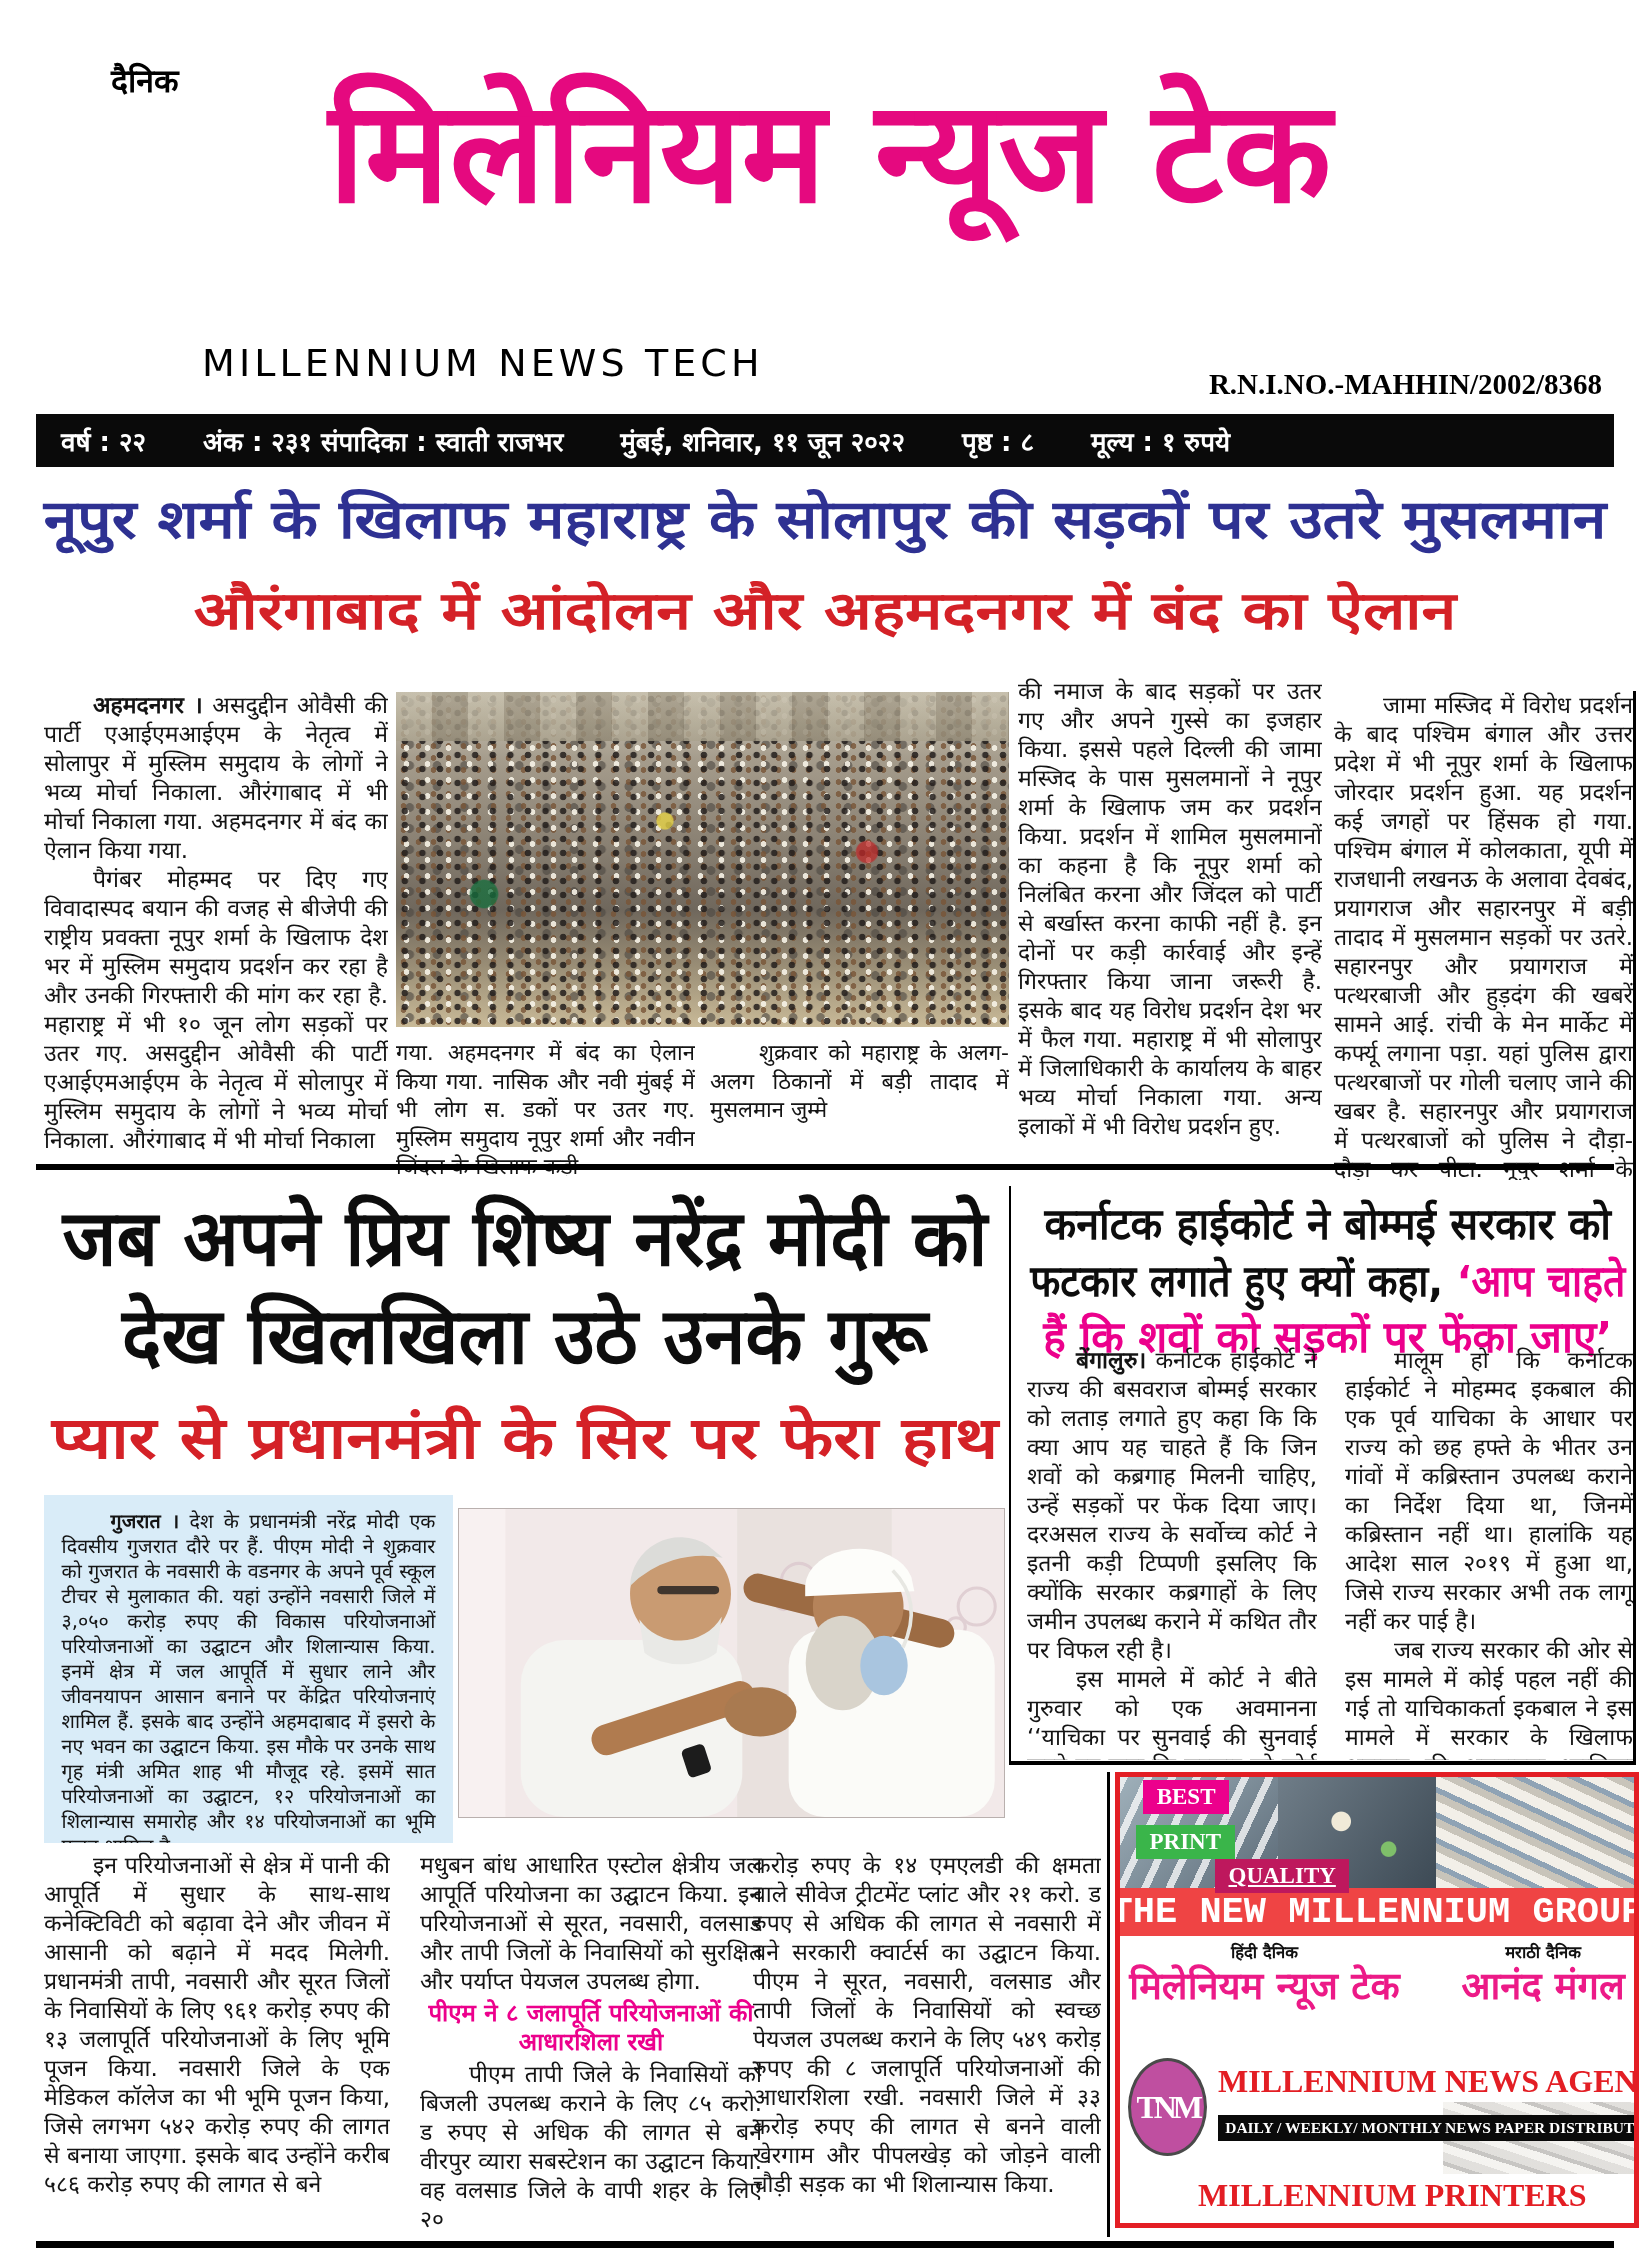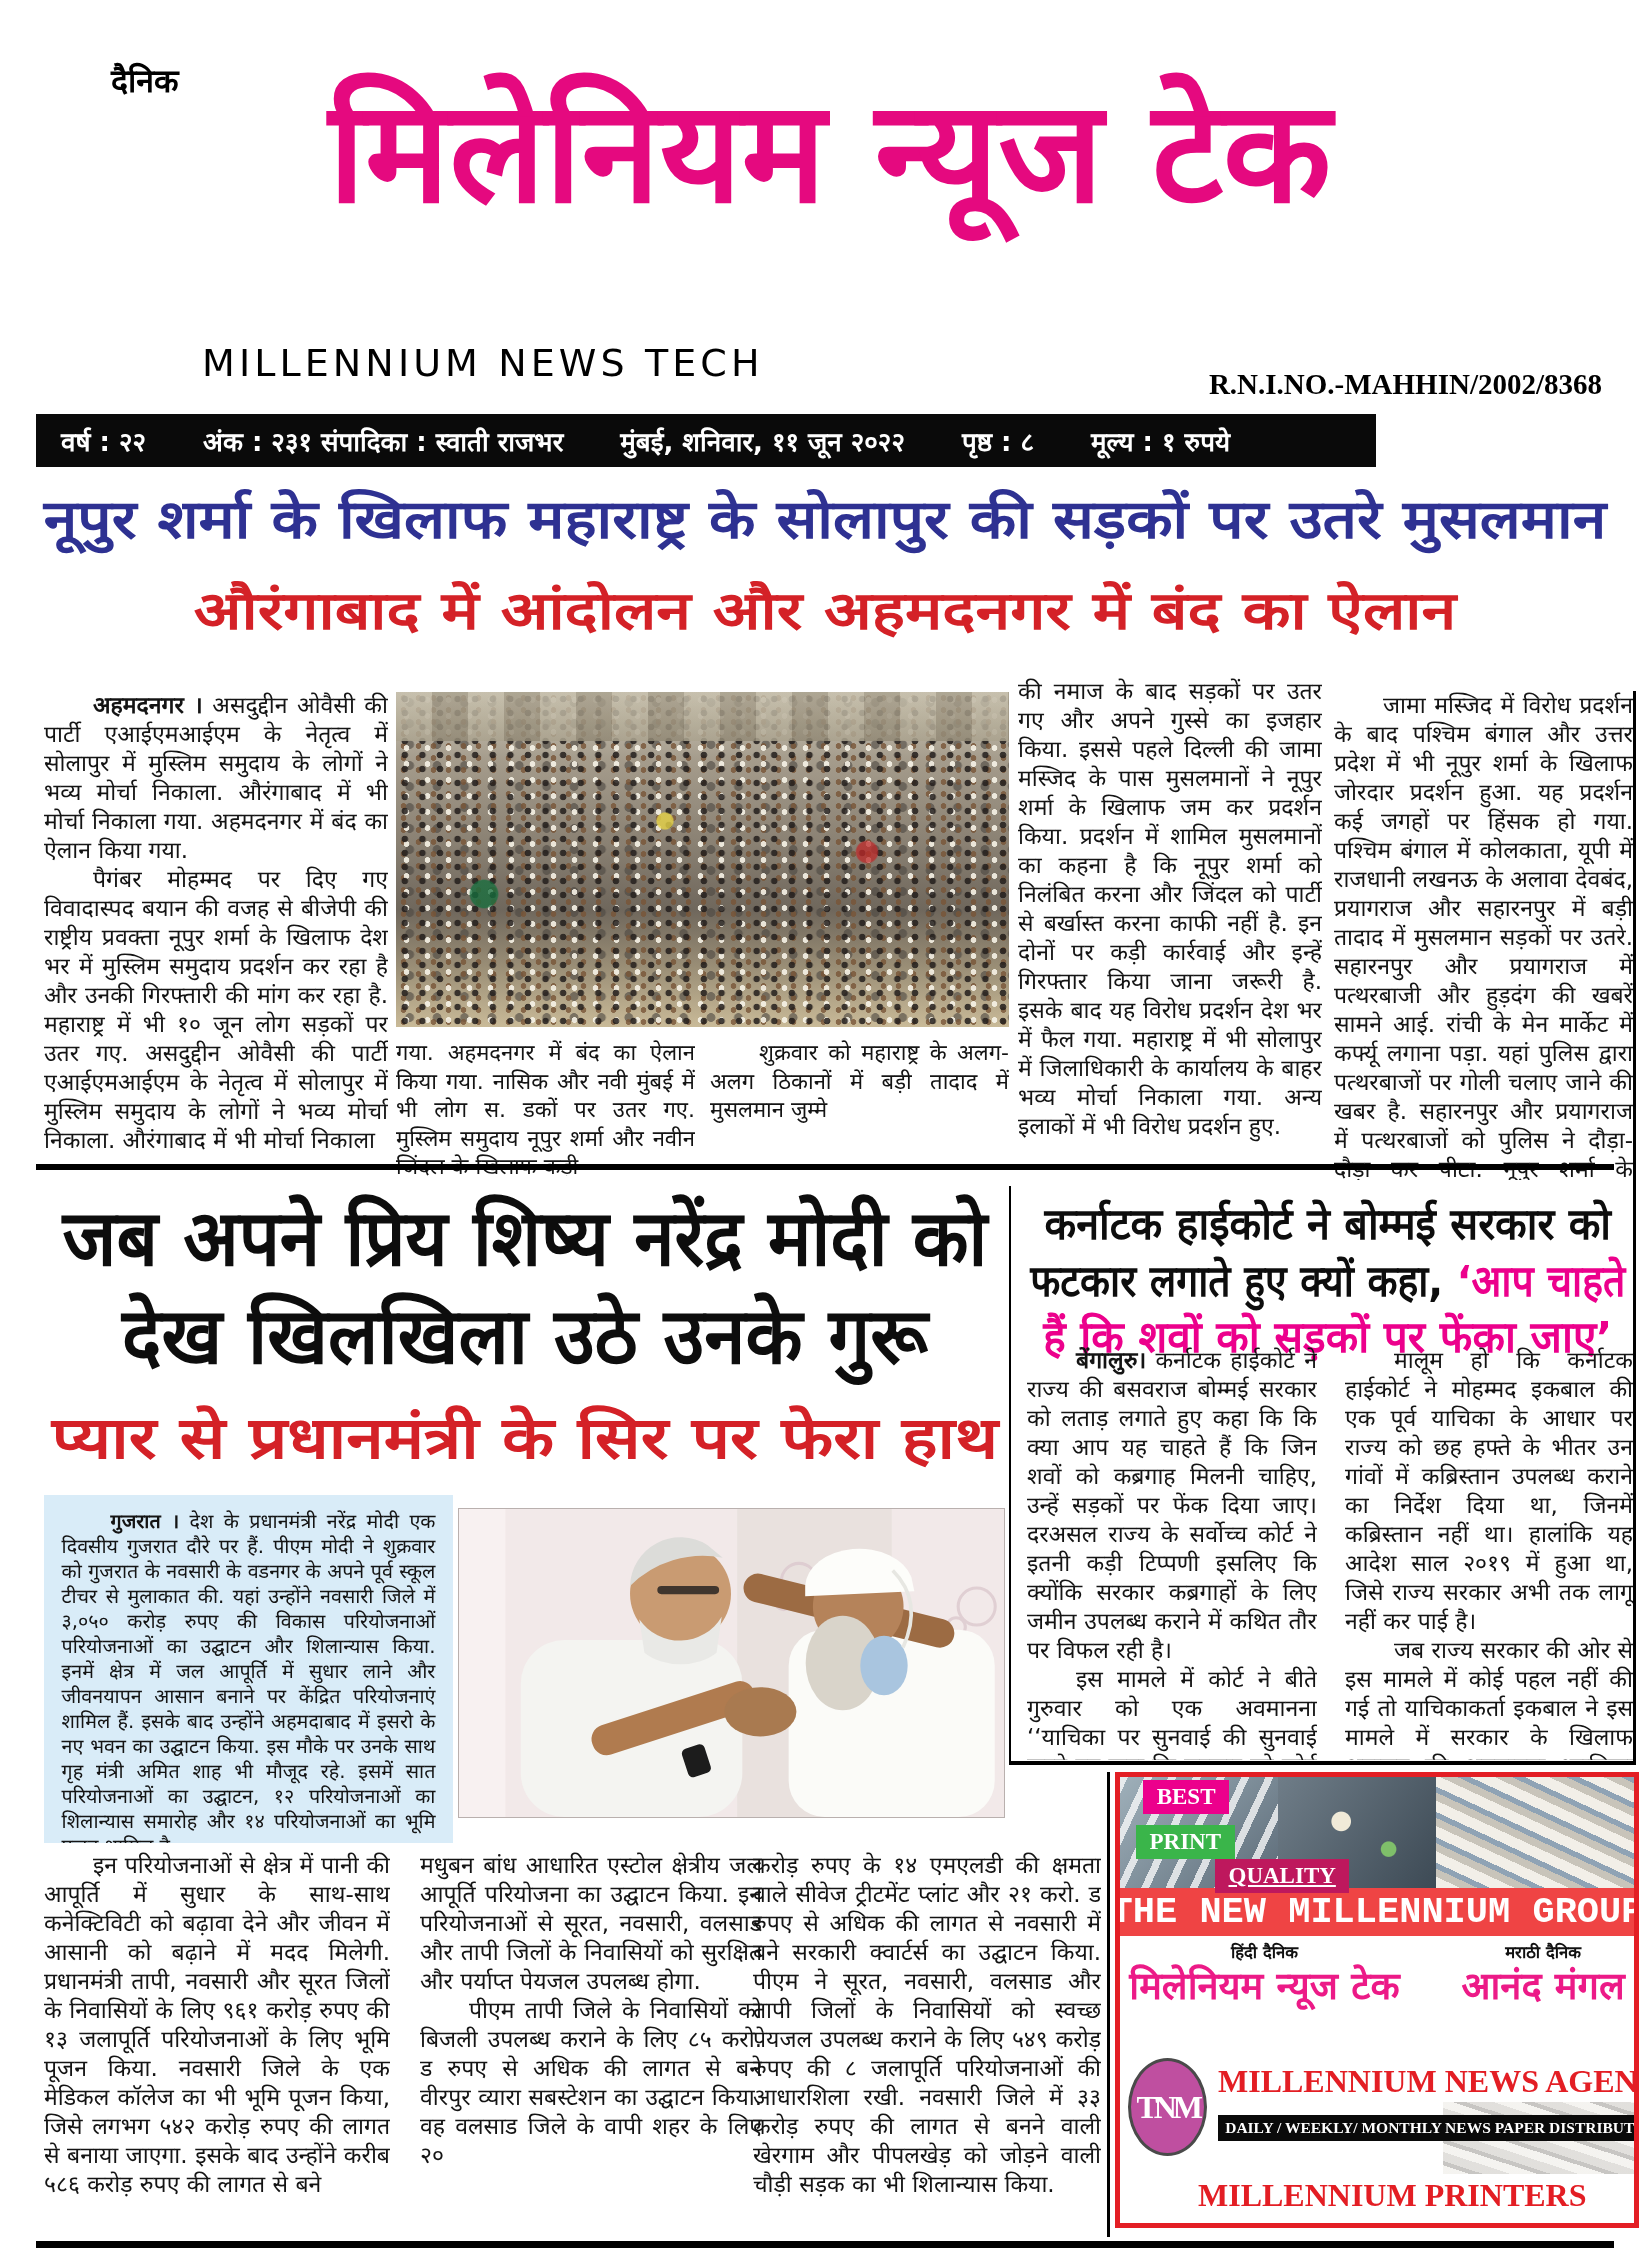--- a/index.html
+++ b/index.html
@@ -10,21 +10,21 @@
   .vrule{position:absolute;background:#000;}
 
   
   .daily{font-size:32px;font-weight:bold;color:#000;}
   .masthead{width:1428px;text-align:center;font-size:141px;font-weight:bold;color:#e5097f;
             line-height:1.05;white-space:nowrap;}
   .eng-title{font-size:38px;font-weight:normal;letter-spacing:4.1px;color:#000;}
   .rni{font-family:"Liberation Serif",serif;font-size:29px;font-weight:bold;color:#000;}
 
   
-  .infobar{left:36px;top:414px;width:1340px;height:53px;background:#0a0a0a;color:#fff;
+  .infobar{left:36px;top:414px;width:1578px;height:53px;background:#0a0a0a;color:#fff;
            display:flex;align-items:center;gap:57px;padding:0 25px;box-sizing:border-box;
            font-size:26px;font-weight:bold;white-space:nowrap;}
 
   
   svg text{font-family:"DejaVu Sans",sans-serif;font-weight:bold;}
   .t-blue{fill:#2e3192;font-size:104px;}
   .t-red{fill:#d42127;font-size:102px;}
   .t-black-big{fill:#0d0d0d;font-size:150px;}
   .t-red-big{fill:#d42127;font-size:112px;}
   .t-court{fill:#0d0d0d;font-size:84px;}
@@ -209,20 +209,21 @@
     <p class="ind">जब राज्य सरकार की ओर से इस मामले में कोई पहल नहीं की गई तो याचिकाकर्ता इकबाल ने इस मामले में सरकार के खिलाफ अदालत की अवमानना ध्याचिका दायर कर दी। जिस पर सुनवाई के दौरान सरकारी वकील ने मामले पर रिपोर्ट जमा करने के लिए कोर्ट से समय मांगा।</p>
   </div>
 
   <div class="hrule" style="left:1009px;top:1761px;width:627px;height:4.1px;"></div>
 
   <div class="col" style="left:44px;top:1851px;width:346px;height:385px;overflow:hidden;">
     <p class="ind">इन परियोजनाओं से क्षेत्र में पानी की आपूर्ति में सुधार के साथ-साथ कनेक्टिविटी को बढ़ावा देने और जीवन में आसानी को बढ़ाने में मदद मिलेगी. प्रधानमंत्री तापी, नवसारी और सूरत जिलों के निवासियों के लिए ९६१ करोड़ रुपए की १३ जलापूर्ति परियोजनाओं के लिए भूमि पूजन किया. नवसारी जिले के एक मेडिकल कॉलेज का भी भूमि पूजन किया, जिसे लगभग ५४२ करोड़ रुपए की लागत से बनाया जाएगा. इसके बाद उन्होंने करीब ५८६ करोड़ रुपए की लागत से बने</p>
   </div>
   <div class="col" style="left:420px;top:1851px;width:342px;height:385px;overflow:hidden;">
     <p>मधुबन बांध आधारित एस्टोल क्षेत्रीय जल आपूर्ति परियोजना का उद्घाटन किया. इन परियोजनाओं से सूरत, नवसारी, वलसाड और तापी जिलों के निवासियों को सुरक्षित और पर्याप्त पेयजल उपलब्ध होगा.</p>
+    <p class="subhead-mag">पीएम ने ८ जलापूर्ति परियोजनाओं की आधारशिला रखी</p>
     <p class="ind">पीएम तापी जिले के निवासियों को बिजली उपलब्ध कराने के लिए ८५ करो. ड रुपए से अधिक की लागत से बने वीरपुर व्यारा सबस्टेशन का उद्घाटन किया. वह वलसाड जिले के वापी शहर के लिए २०</p>
   </div>
   <div class="col" style="left:753px;top:1851px;width:348px;height:385px;overflow:hidden;">
     <p>करोड़ रुपए के १४ एमएलडी की क्षमता वाले सीवेज ट्रीटमेंट प्लांट और २१ करो. ड रुपए से अधिक की लागत से नवसारी में बने सरकारी क्वार्टर्स का उद्घाटन किया. पीएम ने सूरत, नवसारी, वलसाड और तापी जिलों के निवासियों को स्वच्छ पेयजल उपलब्ध कराने के लिए ५४९ करोड़ रुपए की ८ जलापूर्ति परियोजनाओं की आधारशिला रखी. नवसारी जिले में ३३ करोड़ रुपए की लागत से बनने वाली खेरगाम और पीपलखेड़ को जोड़ने वाली चौड़ी सड़क का भी शिलान्यास किया.</p>
   </div>
 
   <div class="vrule" style="left:1107px;top:1772px;width:2.6px;height:465px;"></div>
 
   <div class="abs adbox">
     <div class="ad-photos">

